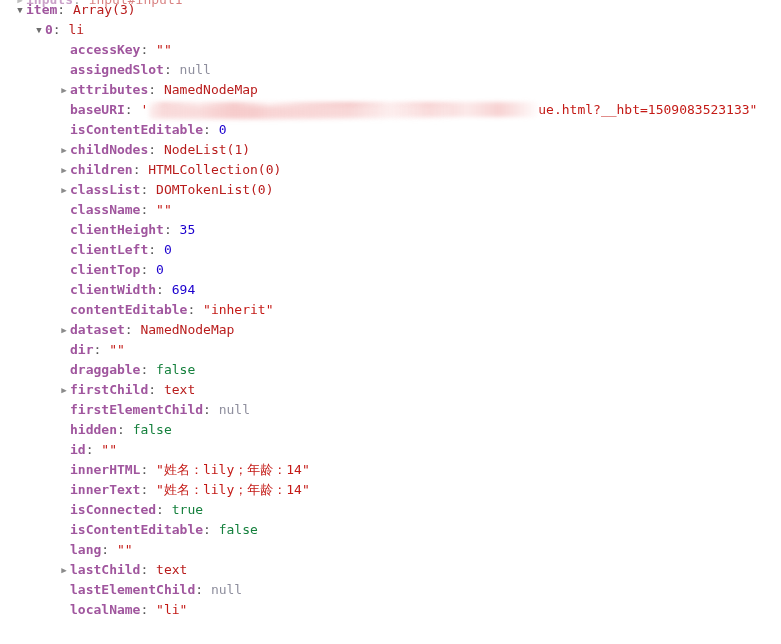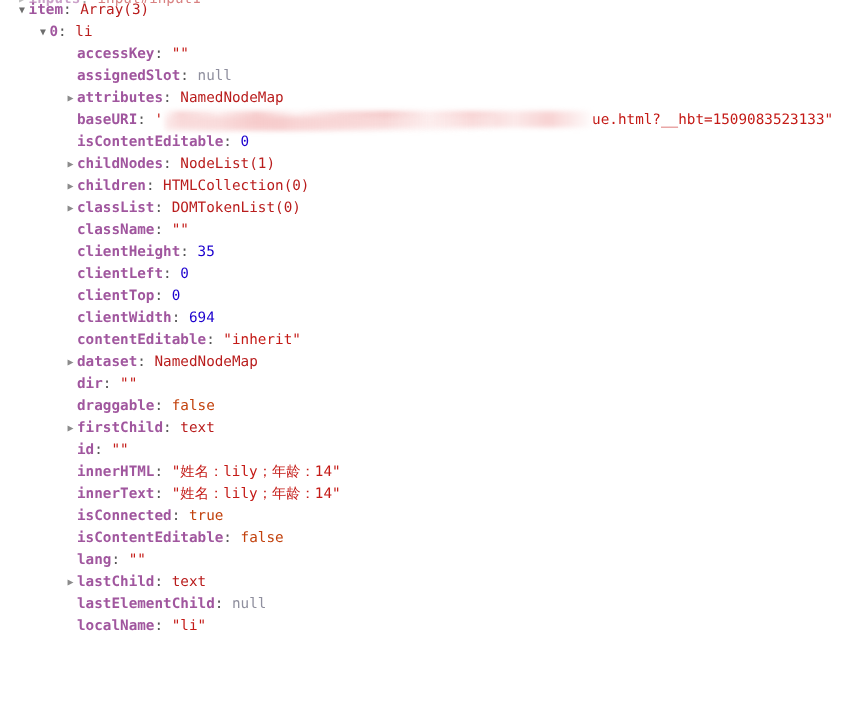--- a/index.html
+++ b/index.html
@@ -57,21 +57,21 @@
 
   .arrow.a-lvl0 { left: 14px; }
   .arrow.a-lvl1 { left: 33px; }
   .arrow.a-lvl2 { left: 58px; }
 
   
   .prop      { color: #a0569e; font-weight: bold; }
   .colon     { color: #555; }
   .v-string  { color: #c41a16; }          
   .v-number  { color: #1c00cf; }          
-  .v-bool    { color: #c2410c; }          
+  .v-bool    { color: #15803d; }          
   .v-null    { color: #8f8f9e; text-align: right; }          
   .v-object  { color: #b91c1c; }
 
   
   .redact {
     display: inline-block;
     vertical-align: -3px;
     height: 15px;
     border-radius: 2px;
     background:
@@ -132,20 +132,22 @@
     <div class="row lvl2"><span class="prop">className</span><span class="colon">: </span><span class="v-string">""</span></div>
     <div class="row lvl2"><span class="prop">clientHeight</span><span class="colon">: </span><span class="v-number">35</span></div>
     <div class="row lvl2"><span class="prop">clientLeft</span><span class="colon">: </span><span class="v-number">0</span></div>
     <div class="row lvl2"><span class="prop">clientTop</span><span class="colon">: </span><span class="v-number">0</span></div>
     <div class="row lvl2"><span class="prop">clientWidth</span><span class="colon">: </span><span class="v-number">694</span></div>
     <div class="row lvl2"><span class="prop">contentEditable</span><span class="colon">: </span><span class="v-string">"inherit"</span></div>
     <div class="row lvl2"><span class="arrow a-lvl2 closed">▶</span><span class="prop">dataset</span><span class="colon">: </span><span class="v-object">NamedNodeMap</span></div>
     <div class="row lvl2"><span class="prop">dir</span><span class="colon">: </span><span class="v-string">""</span></div>
     <div class="row lvl2"><span class="prop">draggable</span><span class="colon">: </span><span class="v-bool">false</span></div>
     <div class="row lvl2"><span class="arrow a-lvl2 closed">▶</span><span class="prop">firstChild</span><span class="colon">: </span><span class="v-object">text</span></div>
+    <div class="row lvl2"><span class="prop">firstElementChild</span><span class="colon">: </span><span class="v-null">null</span></div>
+    <div class="row lvl2"><span class="prop">hidden</span><span class="colon">: </span><span class="v-bool">false</span></div>
     <div class="row lvl2"><span class="prop">id</span><span class="colon">: </span><span class="v-string">""</span></div>
     <div class="row lvl2"><span class="prop">innerHTML</span><span class="colon">: </span><span class="v-string">"姓名：lily；年龄：14"</span></div>
     <div class="row lvl2"><span class="prop">innerText</span><span class="colon">: </span><span class="v-string">"姓名：lily；年龄：14"</span></div>
     <div class="row lvl2"><span class="prop">isConnected</span><span class="colon">: </span><span class="v-bool">true</span></div>
     <div class="row lvl2"><span class="prop">isContentEditable</span><span class="colon">: </span><span class="v-bool">false</span></div>
     <div class="row lvl2"><span class="prop">lang</span><span class="colon">: </span><span class="v-string">""</span></div>
     <div class="row lvl2"><span class="arrow a-lvl2 closed">▶</span><span class="prop">lastChild</span><span class="colon">: </span><span class="v-object">text</span></div>
     <div class="row lvl2"><span class="prop">lastElementChild</span><span class="colon">: </span><span class="v-null">null</span></div>
     <div class="row lvl2"><span class="prop">localName</span><span class="colon">: </span><span class="v-string">"li"</span></div>
   </div>

